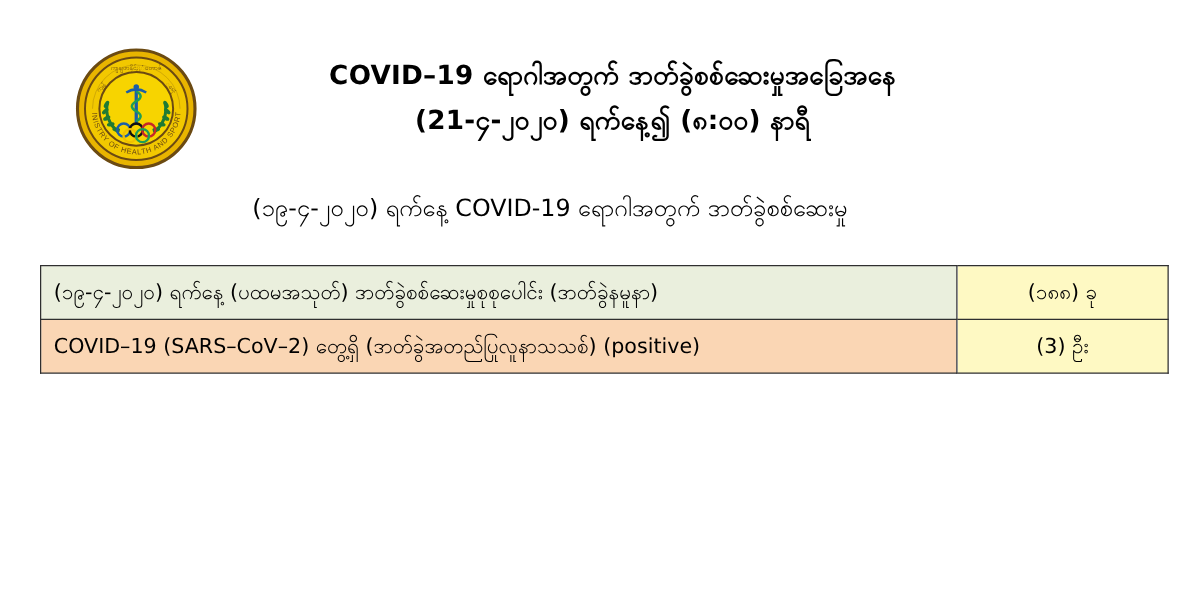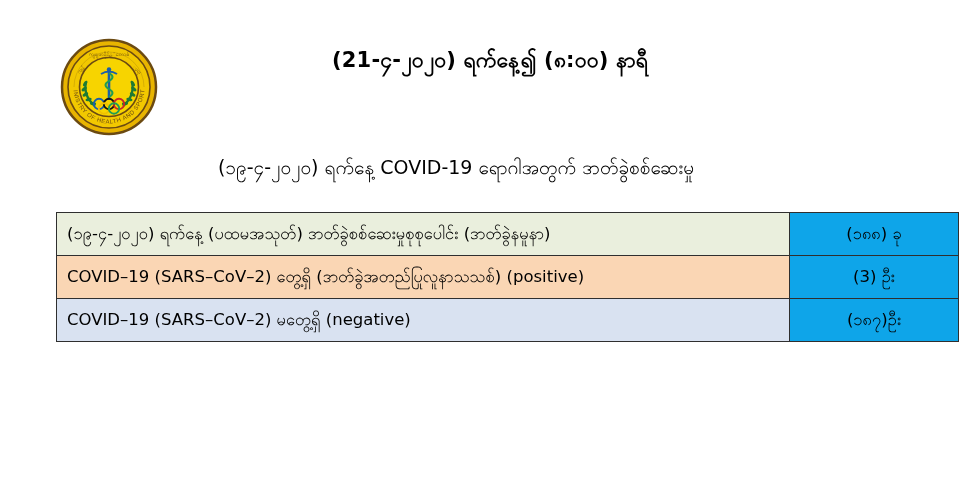--- a/index.html
+++ b/index.html
@@ -49,27 +49,26 @@
   
   .subtitle {
     position: absolute;
     left: 0;
     top: 152px;
     width: 880px;
     text-align: center;
     font-size: 19px;
     line-height: 30px;
     white-space: nowrap;
-    padding-left: 16px;
   }
 
   
   .table-wrap {
     position: absolute;
-    left: 56px;
+    left: 32px;
     top: 212px;
     width: 860px;
   }
 
   table.report {
     border-collapse: collapse;
     width: 860px;
     table-layout: fixed;
   }
 
@@ -85,21 +84,21 @@
   }
 
   td.label-cell {
     width: 712px;
     text-align: left;
   }
 
   td.value-cell {
     width: 148px;
     text-align: center;
-    background: #0ea5e9;
+    background: #fef9c3;
   }
 
   tr.row-total td.label-cell { background: #eaefdd; }
   tr.row-positive td.label-cell { background: #fad6b4; }
   tr.row-negative td.label-cell { background: #d9e2f1; }
 
   
   .logo svg { display: block; }
 </style>
 </head>
@@ -147,37 +146,34 @@
       </g>
 
       <path id="arcBottom" d="M 13.5 50 A 35.5 35.5 0 0 0 84.5 50" fill="none"></path>
       <text font-size="5.9" fill="#6b4a12" font-family="'Liberation Sans',sans-serif" letter-spacing="0.55">
         <textPath href="#arcBottom" startOffset="50%" text-anchor="middle">MINISTRY OF HEALTH AND SPORTS</textPath>
       </text>
     </svg>
   </div>
 
   <div class="title-block">
+    <div class="title-line">COVID–19 ရောဂါအတွက် ဒာတ်ခွဲစစ်ဆေးမှုအခြေအနေ</div>
     <div class="title-line">(21-၄-၂၀၂၀) ရက်နေ့၍ (၈:၀၀) နာရီ</div>
   </div>
 
 </div>
 
 <div class="subtitle">(၁၉-၄-၂၀၂၀) ရက်နေ့ COVID-19 ရောဂါအတွက် ဒာတ်ခွဲစစ်ဆေးမှု</div>
 
 <div class="table-wrap">
   <table class="report">
     <tbody>
       <tr class="row-total">
         <td class="label-cell" style="background: rgb(234, 239, 221);">(၁၉-၄-၂၀၂၀) ရက်နေ့ (ပထမအသုတ်) ဒာတ်ခွဲစစ်ဆေးမှုစုစုပေါင်း (ဒာတ်ခွဲနမူနာ)</td>
         <td class="value-cell">(၁၈၈) ခု</td>
       </tr>
       <tr class="row-positive">
         <td class="label-cell" style="background: rgb(250, 214, 180); margin-top: 40px;">COVID–19 (SARS–CoV–2) တွေ့ရှိ (ဒာတ်ခွဲအတည်ပြုလူနာသသစ်) (positive)</td>
         <td class="value-cell">(3) ဦး</td>
       </tr>
-      <tr class="row-negative">
-        <td class="label-cell" style="background: rgb(217, 226, 241);">COVID–19 (SARS–CoV–2) မတွေ့ရှိ (negative)</td>
-        <td class="value-cell">(၁၈၇)ဦး</td>
-      </tr>
     </tbody>
   </table>
 </div>
 
 </body></html>

